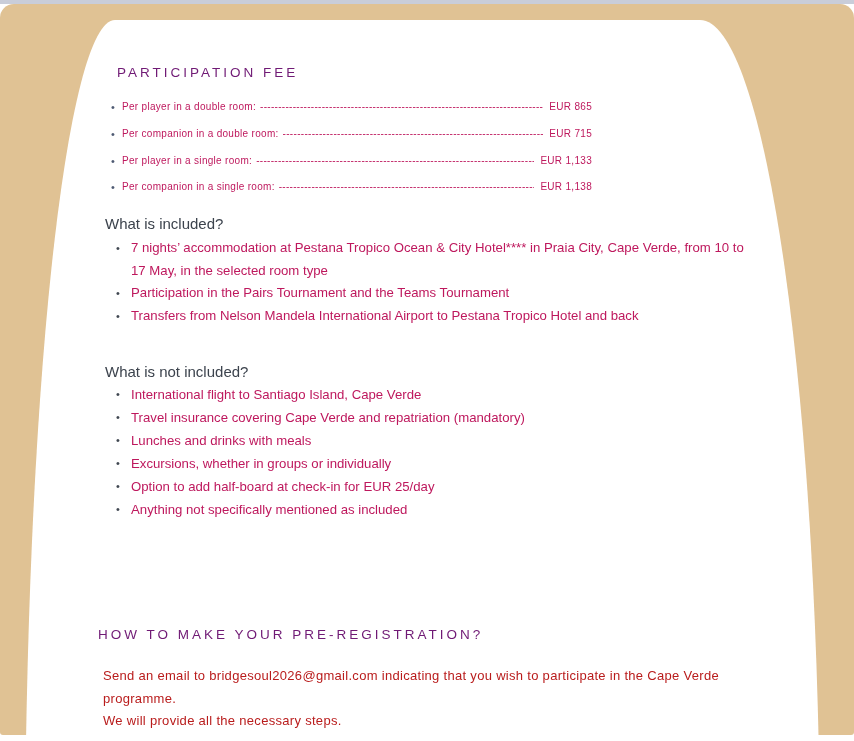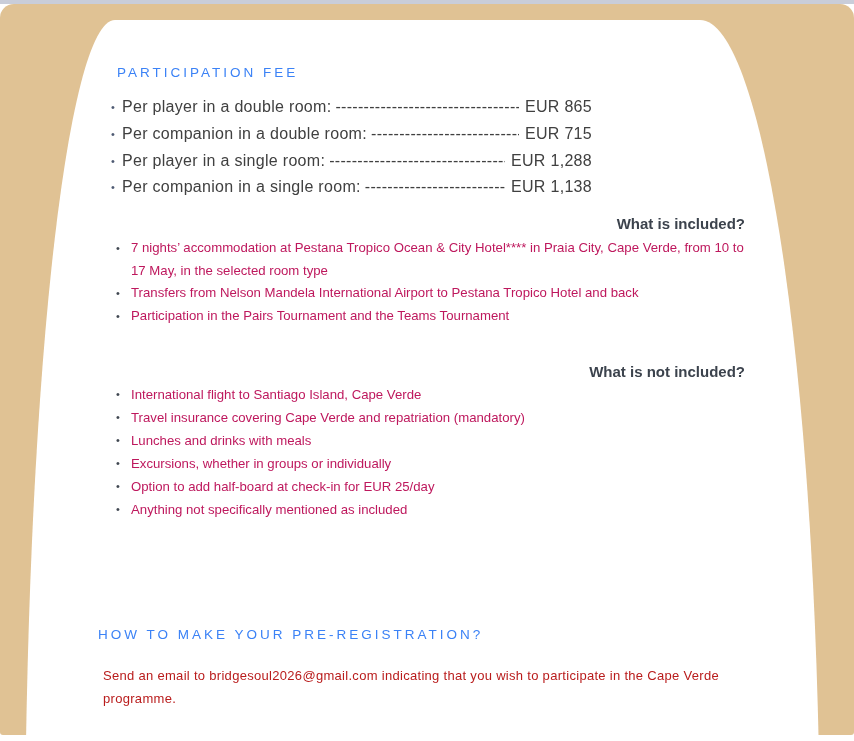--- a/index.html
+++ b/index.html
@@ -41,44 +41,44 @@
     background: #ffffff;
     border-radius: 90px 120px 0 0 / 850px 850px 0 0;
   }
   
   .big-heading {
     margin: 0;
     font-size: 13.5px;
     font-weight: 400;
     letter-spacing: 3px;
     line-height: 18px;
-    color: #3b82f6;
+    color: #701a75;
     white-space: nowrap;
   }
   
   .sec-participation {
     position: absolute;
     left: 92px;
     top: 44px;
   }
   .fee-list {
     list-style: none;
     margin: 12px 0 0 -7px;
     padding: 0;
     width: 482px;
   }
   .fee-row {
     position: relative;
     display: flex;
     align-items: baseline;
     padding-left: 12px;
     line-height: 26.8px;
-    font-size: 16px;
+    font-size: 10px;
     letter-spacing: 0.3px;
-    color: #404040;
+    color: #be185d;
   }
   .fee-row::before {
     content: "•";
     position: absolute;
     left: 1px;
     top: 0;
     font-size: 11px;
     line-height: 26.8px;
     color: #4e5a72;
   }
@@ -89,24 +89,23 @@
     white-space: nowrap;
     margin: 0 6px 0 4px;
   }
   .fee-value { white-space: nowrap; flex: 0 0 auto; }
   
   .sec-included    { position: absolute; left: 80px; top: 194px; }
   .sec-notincluded { position: absolute; left: 80px; top: 342px; }
   .sub-heading {
     margin: 0;
     font-size: 15px;
-    font-weight: 700;
+    font-weight: 400;
     line-height: 19px;
     color: #3c434d;
-    text-align: right;
   }
   .bullet-list {
     list-style: none;
     margin: 4px 0 0 10px;
     padding: 0;
     width: 630px;
   }
   .sec-notincluded .bullet-list { margin-top: 2px; }
   .bullet-list li {
     position: relative;
@@ -159,40 +158,40 @@
 
             <li class="fee-row">
               <span class="fee-label">Per companion in a double room:</span>
               <span class="fee-leader">------------------------------------------------------------------------------------------------------------------------</span>
               <span class="fee-value">EUR 715</span>
             </li>
 
             <li class="fee-row">
               <span class="fee-label">Per player in a single room:</span>
               <span class="fee-leader">------------------------------------------------------------------------------------------------------------------------</span>
-              <span class="fee-value">EUR 1,288</span>
+              <span class="fee-value">EUR 1,133</span>
             </li>
 
             <li class="fee-row">
               <span class="fee-label">Per companion in a single room:</span>
               <span class="fee-leader">------------------------------------------------------------------------------------------------------------------------</span>
               <span class="fee-value">EUR 1,138</span>
             </li>
           </ul>
       </section>
 
       <section class="sec-included">
         <h2 class="sub-heading">What is included?</h2>
         <ul class="bullet-list">
 
             <li>7 nights’ accommodation at Pestana Tropico Ocean &amp; City Hotel**** in Praia City, Cape Verde, from 10 to 17 May, in the selected room type</li>
 
+            <li>Participation in the Pairs Tournament and the Teams Tournament</li>
+
             <li>Transfers from Nelson Mandela International Airport to Pestana Tropico Hotel and back</li>
-
-            <li>Participation in the Pairs Tournament and the Teams Tournament</li>
           </ul>
       </section>
 
       <section class="sec-notincluded">
         <h2 class="sub-heading">What is not included?</h2>
         <ul class="bullet-list">
 
             <li>International flight to Santiago Island, Cape Verde</li>
 
             <li>Travel insurance covering Cape Verde and repatriation (mandatory)</li>
@@ -206,18 +205,19 @@
             <li>Anything not specifically mentioned as included</li>
           </ul>
       </section>
 
       <section class="sec-registration">
         <h1 class="big-heading">HOW TO MAKE YOUR PRE-REGISTRATION?</h1>
         <div class="reg-paragraphs">
 
             <p>Send an email to bridgesoul2026@gmail.com indicating that you wish to participate in the Cape Verde programme.</p>
 
+            <p>We will provide all the necessary steps.</p>
           </div>
       </section>
 
     </div>
   </div>
 </div>
 
 </body></html>

